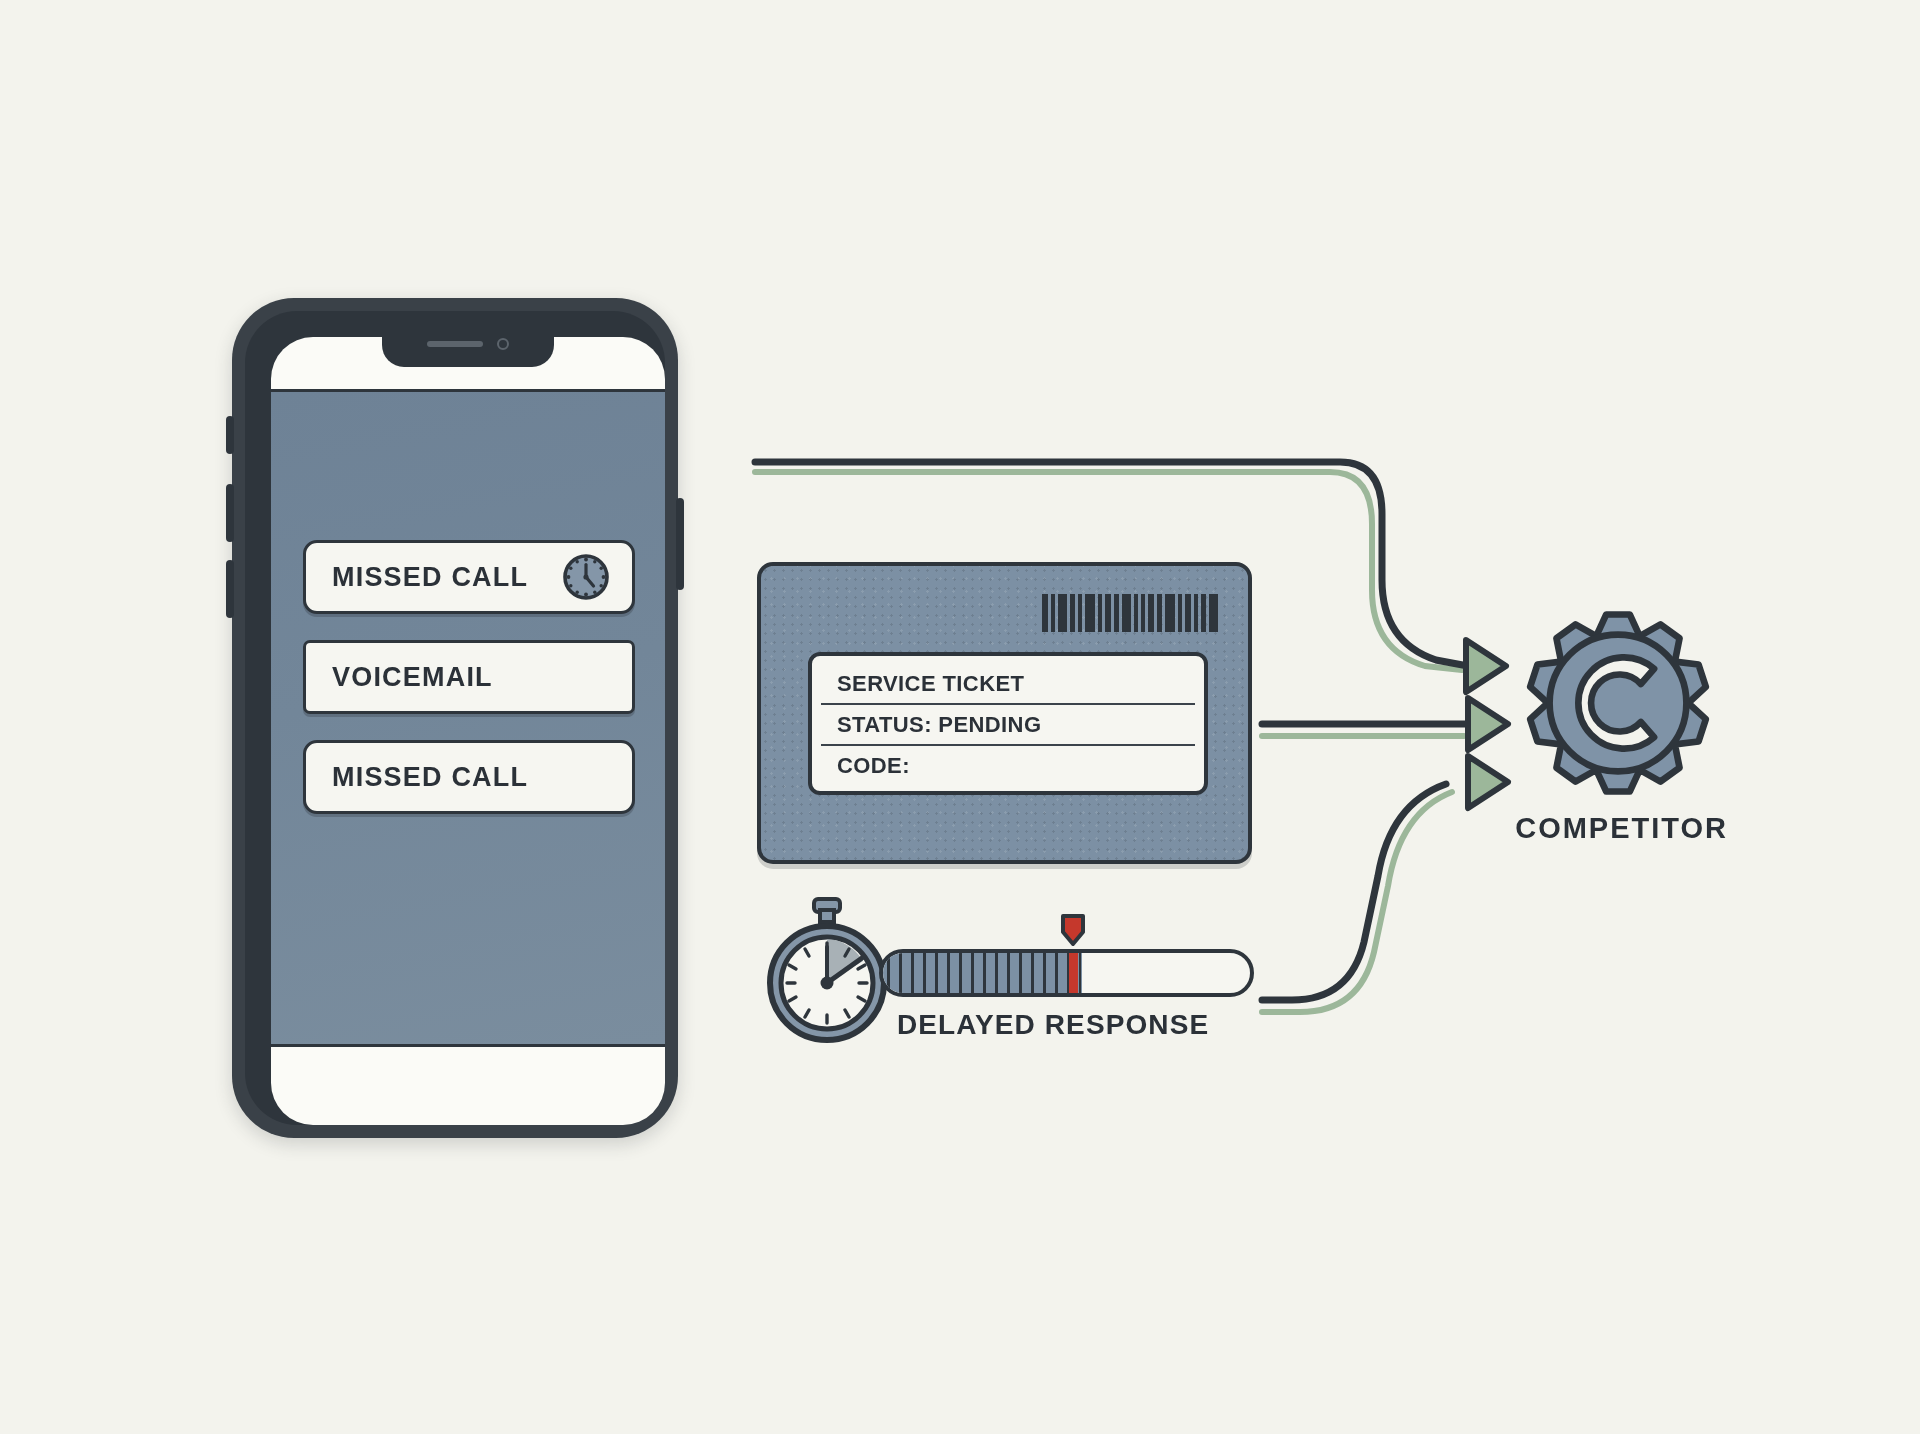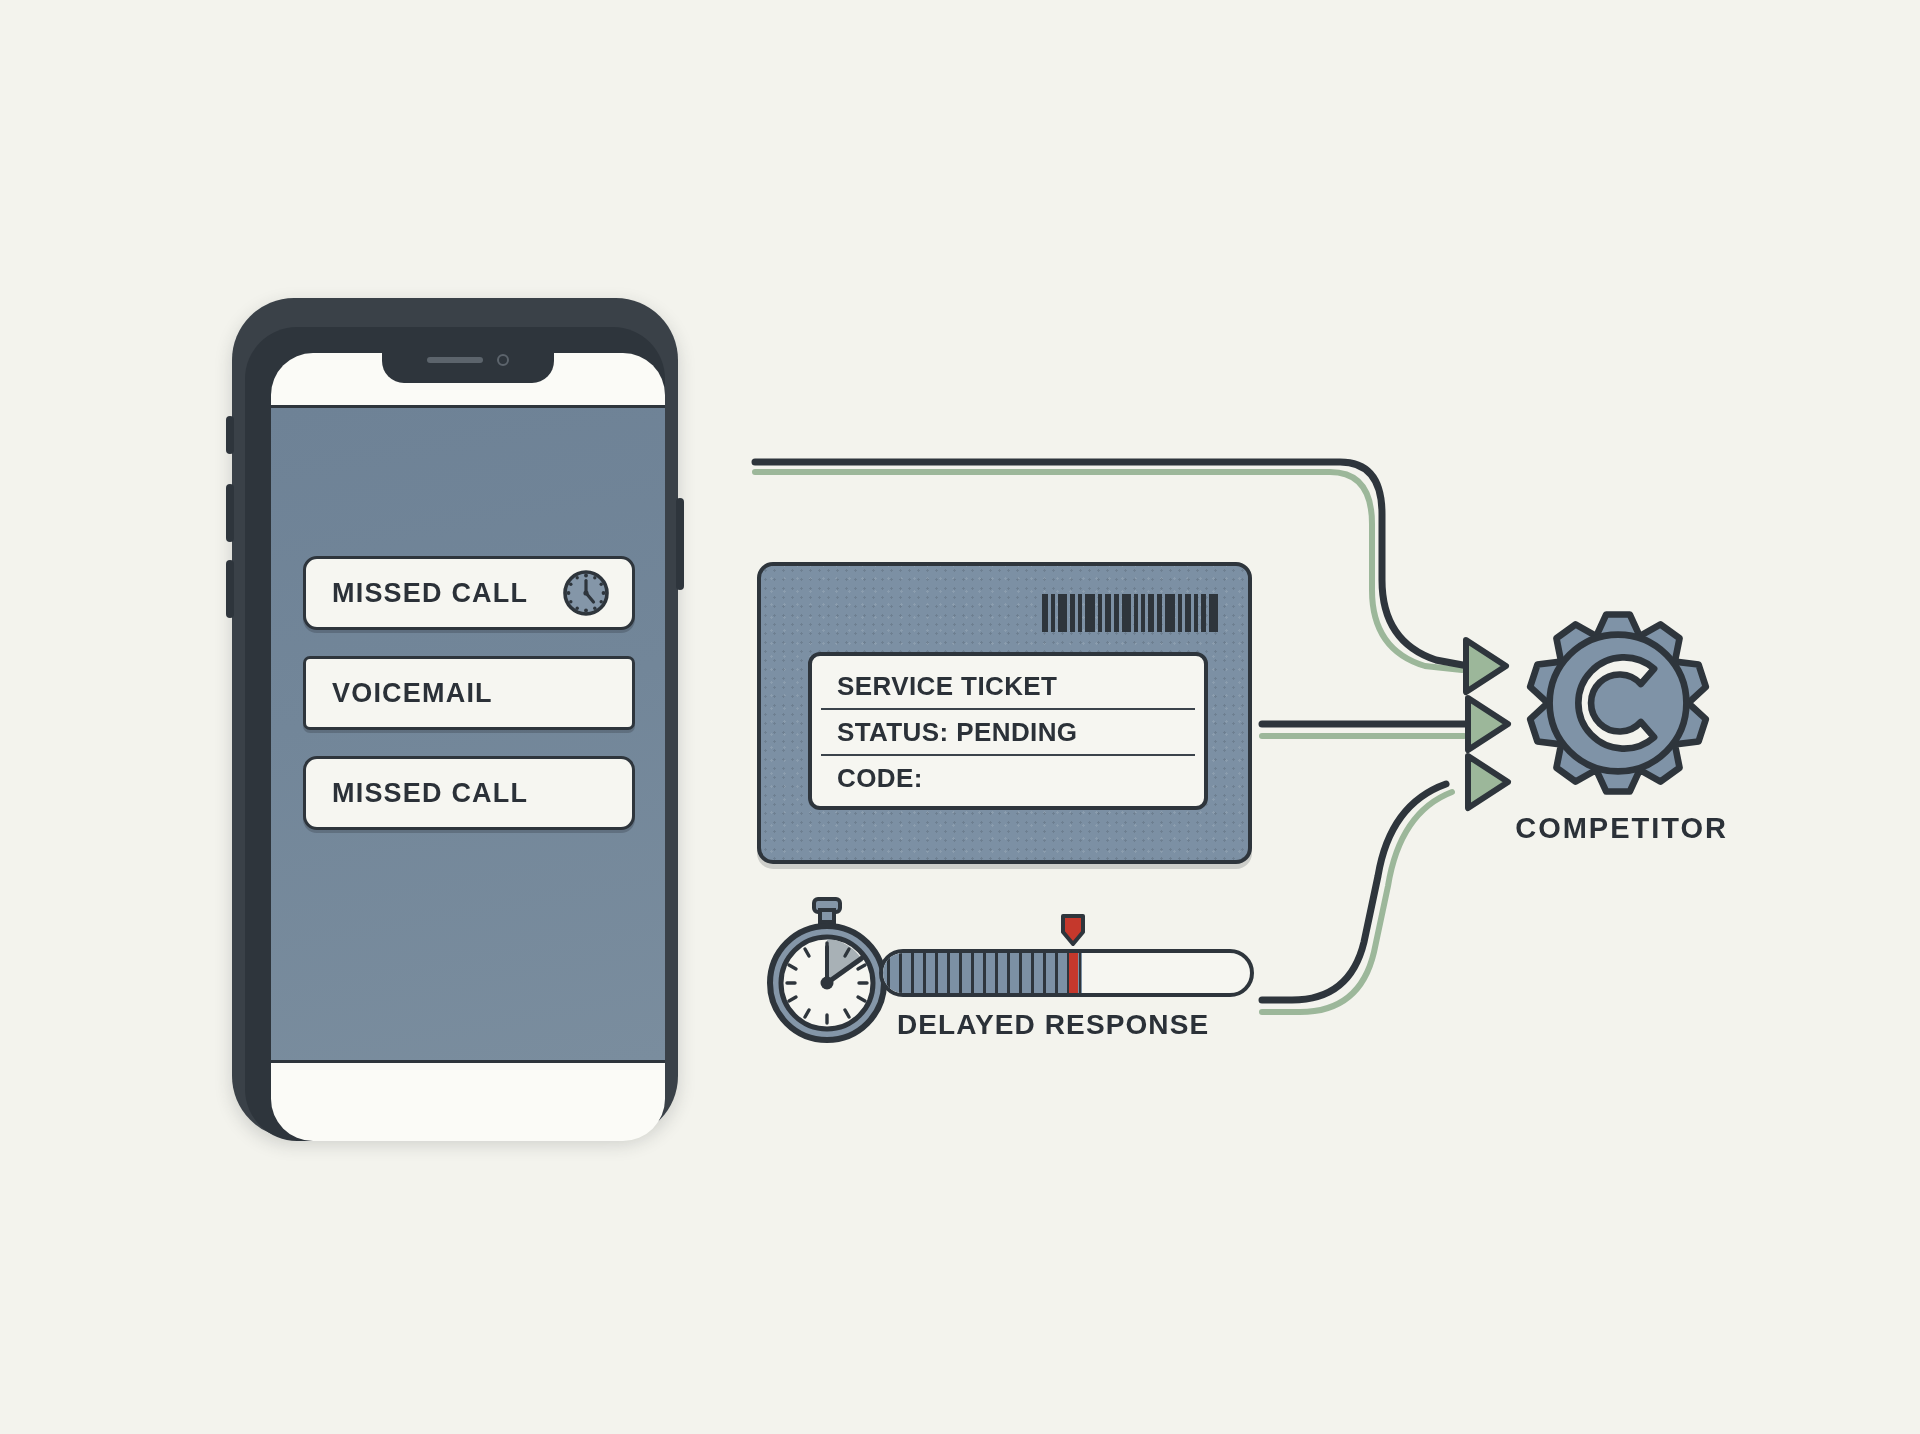--- a/index.html
+++ b/index.html
@@ -24,21 +24,21 @@
     left: 232px;
     top: 298px;
     width: 446px;
     height: 840px;
     border-radius: 62px;
     background: #3a4148;
     box-shadow: 0 6px 18px rgba(40,46,52,.18);
   }
   #phone-inner-bezel {
     position: absolute;
-    left: 13px; top: 29px;
+    left: 13px; top: 13px;
     width: 420px; height: 814px;
     border-radius: 52px;
     background: #2e353c;
     text-align: center;
   }
   #phone-screen {
     position: absolute;
     left: 26px; top: 26px;
     width: 394px; height: 788px;
     border-radius: 42px;
@@ -169,21 +169,21 @@
     box-sizing: border-box;
     padding: 8px 0 6px 0;
   }
   .ticket-row {
     padding: 7px 16px 6px 16px;
     border-bottom: 2px solid #3b434b;
     margin: 0 9px;
   }
   .ticket-row:last-child { border-bottom: none; }
   .ticket-row-text {
-    font-size: 26px;
+    font-size: 22px;
     font-weight: 700;
     letter-spacing: .4px;
     color: #2b3138;
     white-space: nowrap;
   }
 
   
   #timer-group {
     position: absolute;
     left: 757px;

